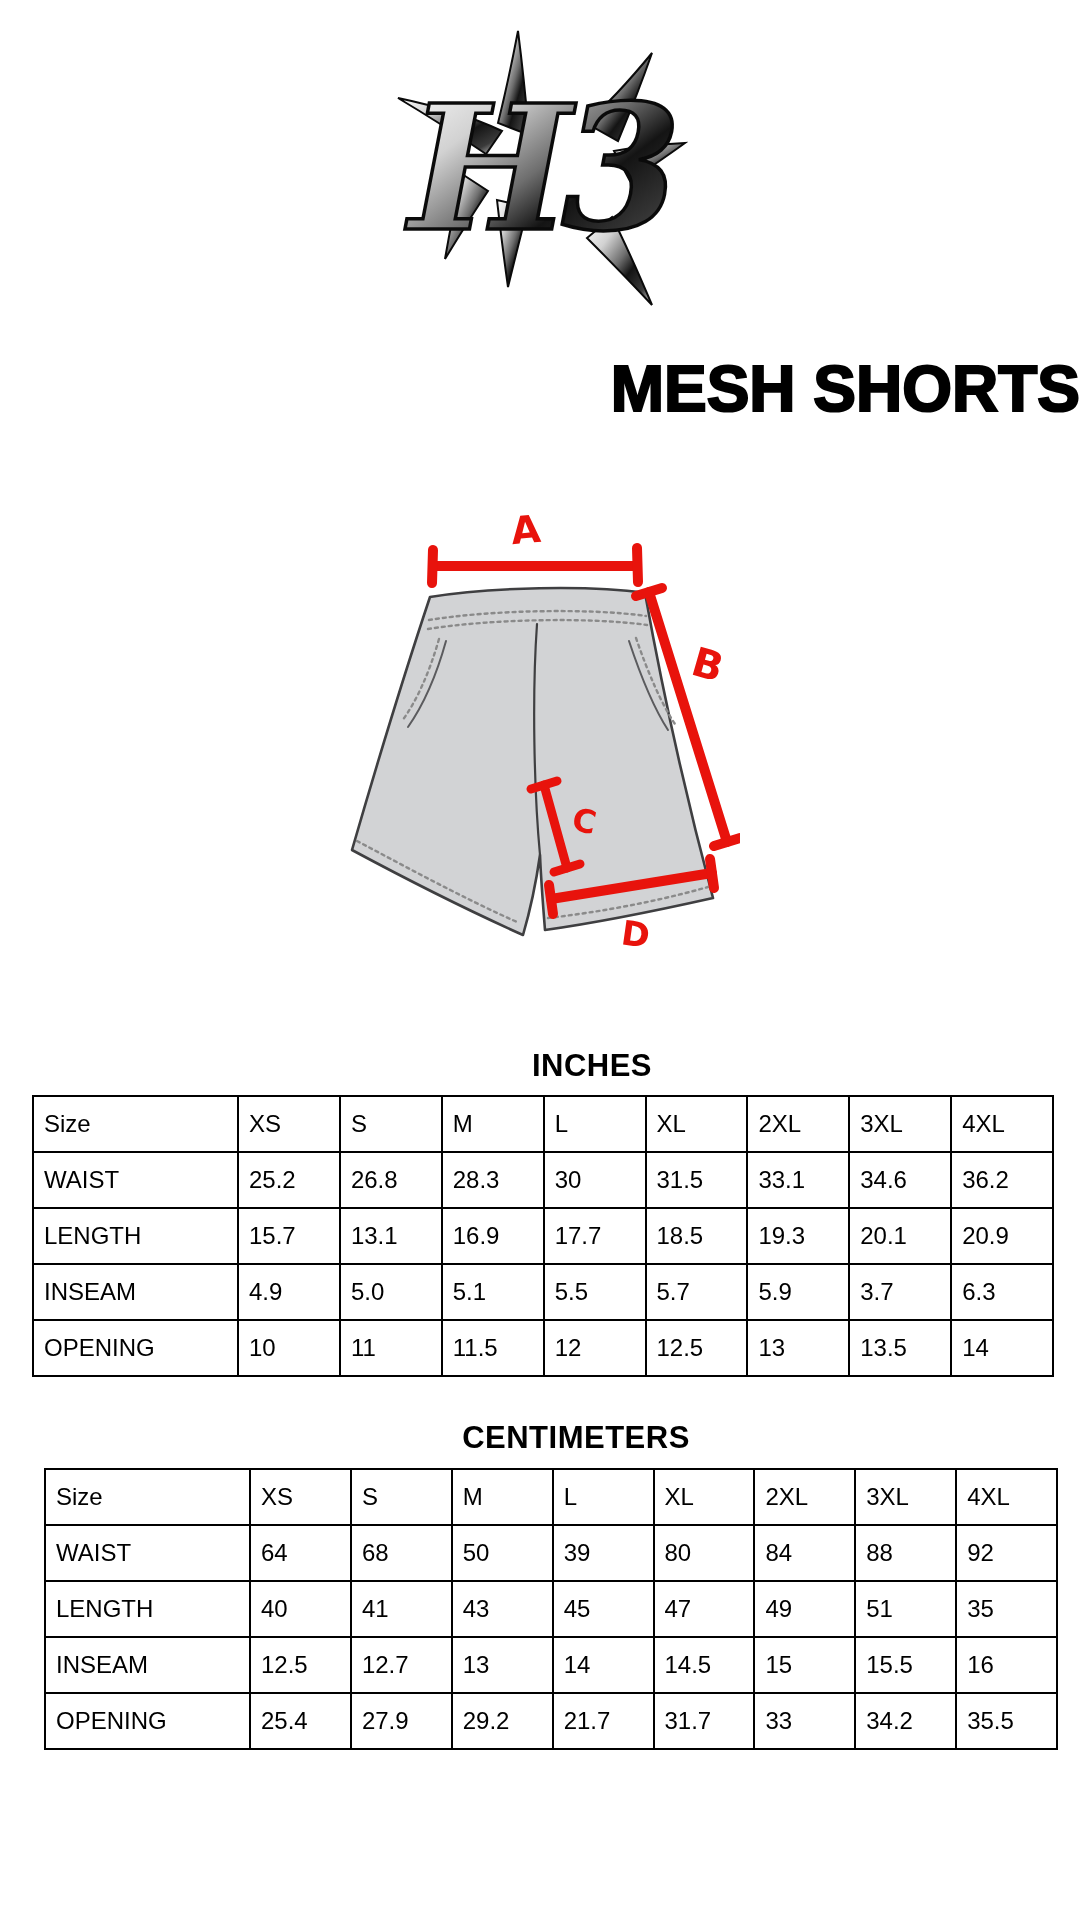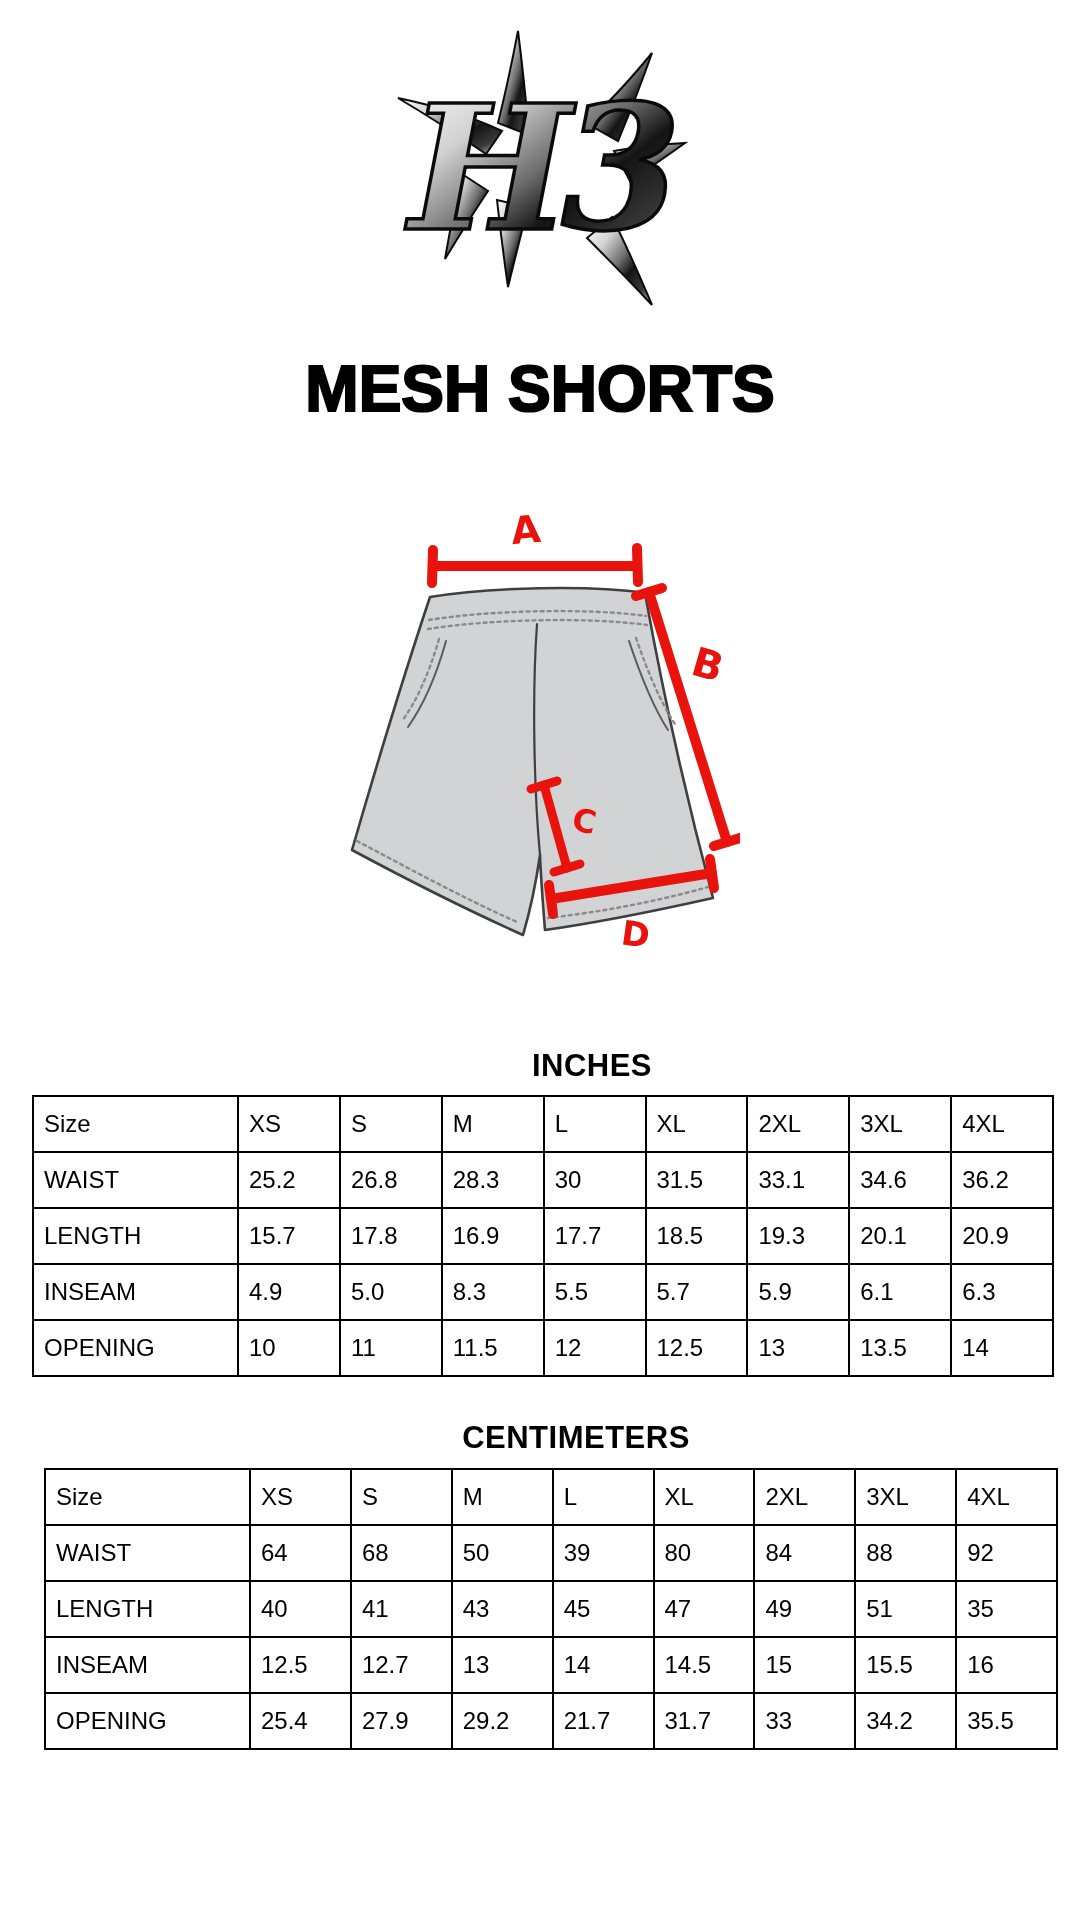--- a/index.html
+++ b/index.html
@@ -13,21 +13,21 @@
     font-family:"Liberation Sans",sans-serif;overflow:hidden;
   }
   .page{position:relative;width:1080px;height:1920px;background:var(--background);overflow:hidden;}
 
   
   .logo{position:absolute;top:22px;left:50%;transform:translateX(-50%);width:300px;height:292px;}
   .logo svg{width:100%;height:100%;display:block;}
 
   
   .title{
-    position:absolute;top:356px;left:0;width:1080px;margin:0;text-align:center;
+    position:absolute;top:356px;left:0;width:1080px;margin:0;text-align:right;
     font-size:64px;line-height:1.05;font-weight:bold;letter-spacing:0px;color:var(--text);
     -webkit-text-stroke:2.2px var(--text);
   }
 
   
   .diagram{position:absolute;left:260px;top:395px;width:480px;height:580px;}
   .diagram svg{width:100%;height:100%;display:block;}
   .shorts-body{fill:var(--shorts-fill);stroke:var(--shorts-outline);stroke-width:2.6;stroke-linejoin:round;}
   .seam{fill:none;stroke:var(--shorts-outline);stroke-width:2.2;stroke-linecap:round;}
   .pocket{fill:none;stroke:#5b5b5e;stroke-width:2;stroke-linecap:round;}
@@ -166,37 +166,37 @@
           <td>28.3</td>
           <td>30</td>
           <td>31.5</td>
           <td>33.1</td>
           <td>34.6</td>
           <td>36.2</td>
         </tr>
         <tr>
           <td>LENGTH</td>
           <td>15.7</td>
-          <td>17.8</td>
+          <td>13.1</td>
           <td>16.9</td>
           <td>17.7</td>
           <td>18.5</td>
           <td>19.3</td>
           <td>20.1</td>
           <td>20.9</td>
         </tr>
         <tr>
           <td>INSEAM</td>
           <td>4.9</td>
           <td>5.0</td>
-          <td>8.3</td>
+          <td>5.1</td>
           <td>5.5</td>
           <td>5.7</td>
           <td>5.9</td>
-          <td>6.1</td>
+          <td>3.7</td>
           <td>6.3</td>
         </tr>
         <tr>
           <td>OPENING</td>
           <td>10</td>
           <td>11</td>
           <td>11.5</td>
           <td>12</td>
           <td>12.5</td>
           <td>13</td>

